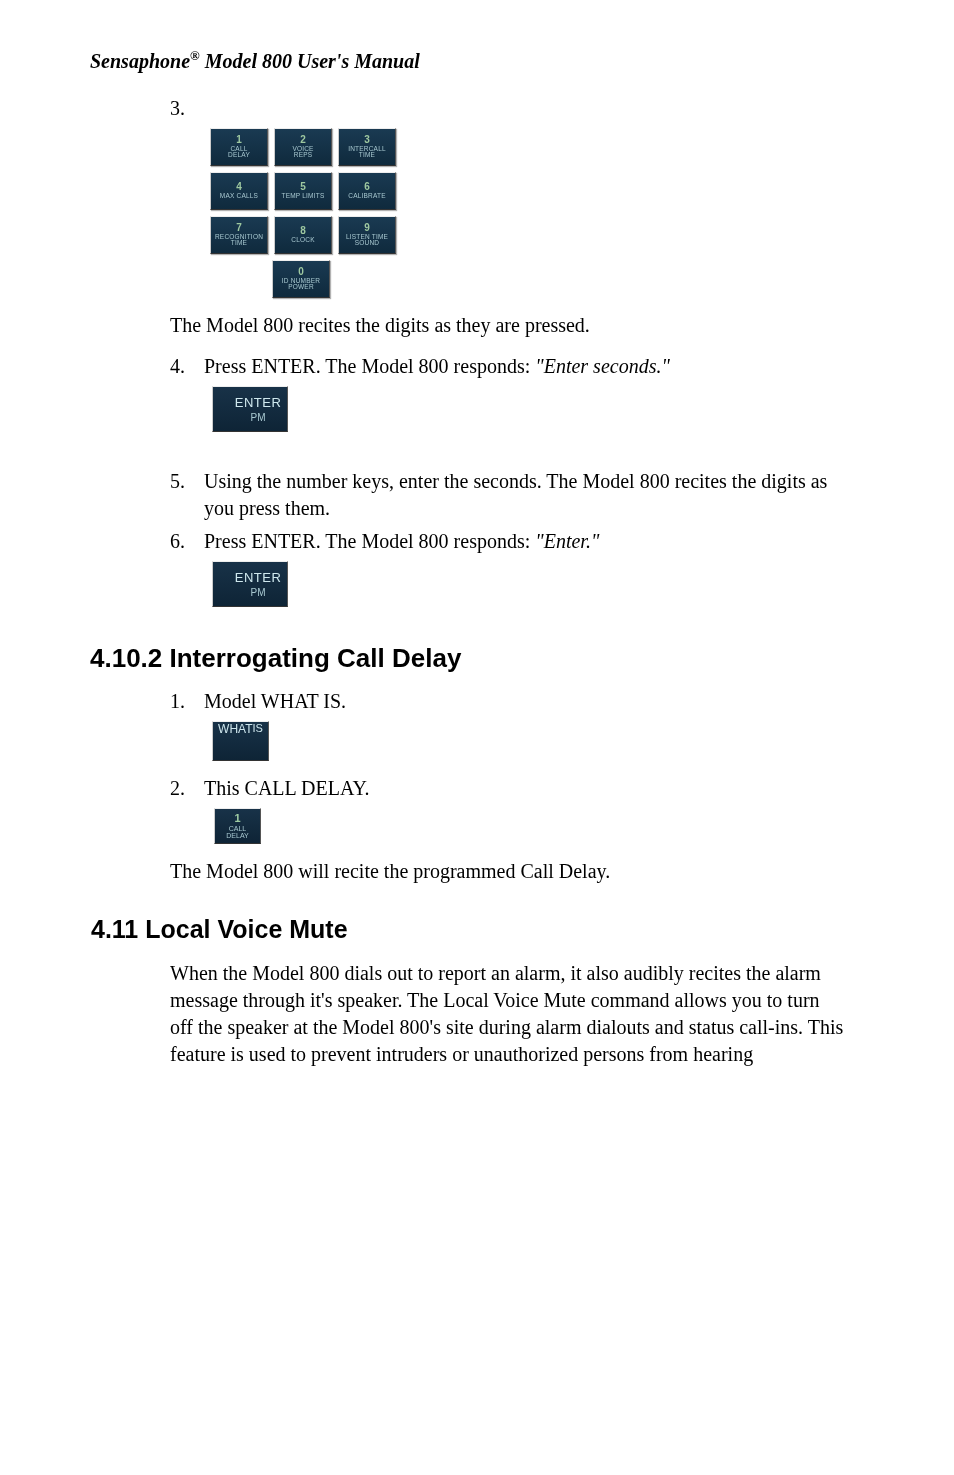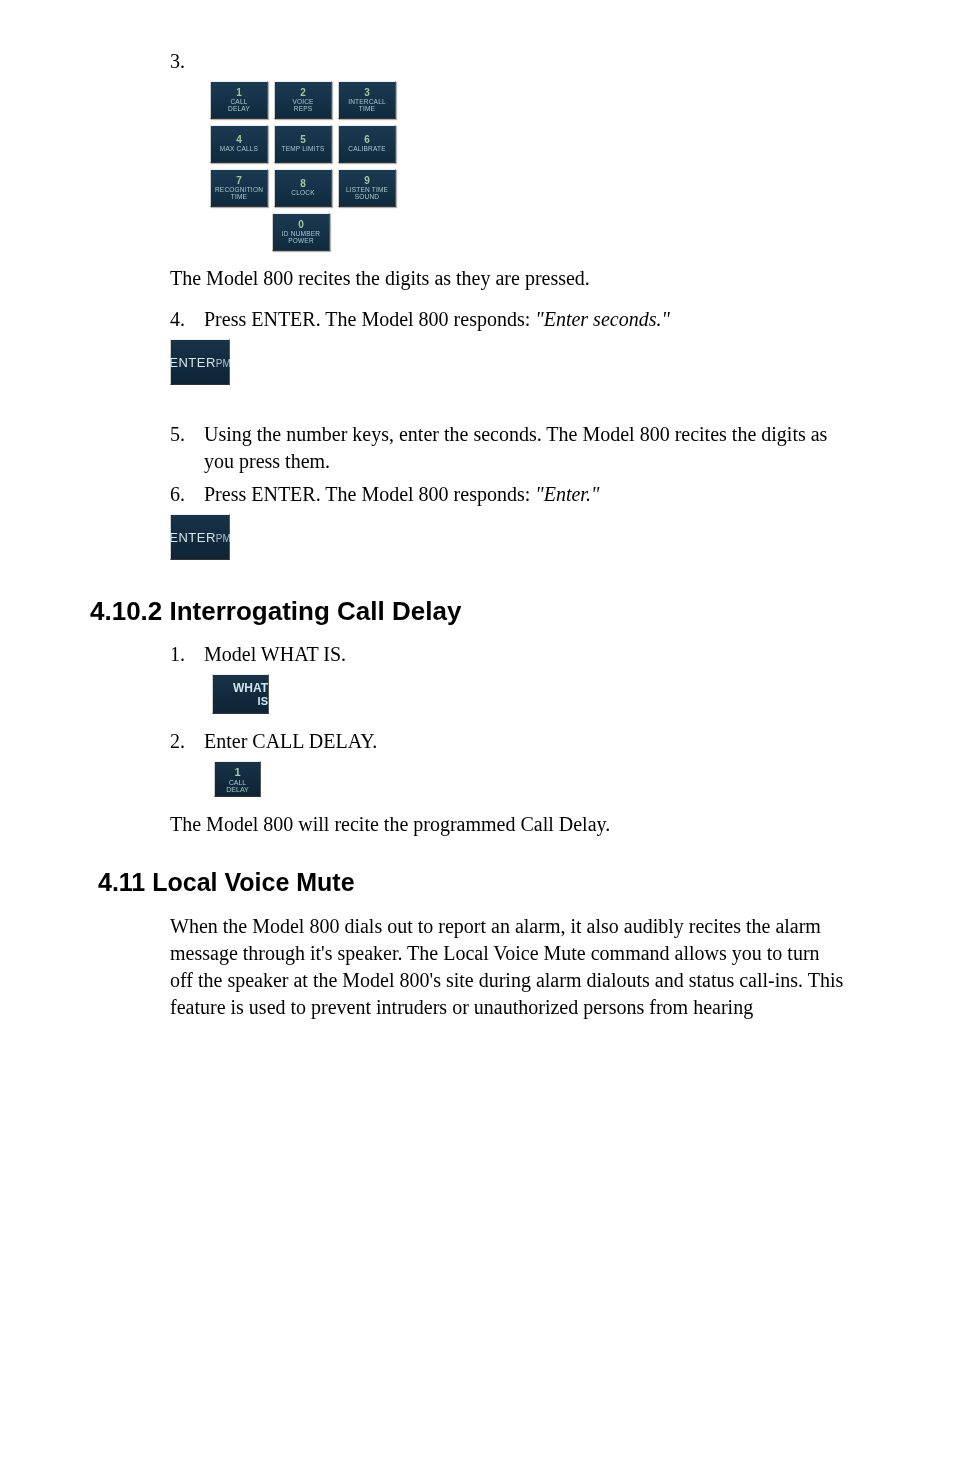--- a/index.html
+++ b/index.html
@@ -51,21 +51,21 @@
     font-weight: bold;
     font-size: 26px;
     margin-top: 36px;
     margin-bottom: 14px;
   }
   .h2.top {
     margin-left: 0px;
   }
   .h2.main {
     font-size: 25px;
-    margin-left: 8px;
+    margin-left: 1px;
     margin-top: 30px;
   }
   .keypad {
     margin-left: 40px;
     margin-top: 6px;
     margin-bottom: 14px;
   }
   .keypad-row {
     display: flex;
     gap: 6px;
@@ -106,25 +106,27 @@
     height: 44px;
     background: linear-gradient(to bottom, #183248, #0e2436);
     border: 1px solid #888;
     border-top-color: #eee;
     border-left-color: #ccc;
     border-right-color: #555;
     border-bottom-color: #333;
     color: #cfe8ee;
     font-family: Arial, Helvetica, sans-serif;
     display: flex;
-    flex-direction: row;
+    flex-direction: column;
     align-items: center;
     justify-content: center;
+    margin-left: 42px;
     margin-top: 4px;
     margin-bottom: 18px;
+    padding-left: 16px;
   }
   .enter-key .t1 {
     font-size: 13px;
     letter-spacing: 0.5px;
   }
   .enter-key .t2 {
     font-size: 10px;
     margin-top: 2px;
     color: #a8c8d0;
   }
@@ -133,27 +135,26 @@
     height: 38px;
     background: linear-gradient(to bottom, #183248, #0e2436);
     border: 1px solid #888;
     border-top-color: #eee;
     border-left-color: #ccc;
     border-right-color: #555;
     border-bottom-color: #333;
     color: #cde5ec;
     font-family: Arial, Helvetica, sans-serif;
     display: flex;
-    flex-direction: column;
-    align-items: flex-end;
+    flex-direction: row;
+    align-items: flex-start;
     justify-content: center;
     margin-left: 42px;
     margin-top: 4px;
     margin-bottom: 14px;
-    font-weight: bold;
   }
   .what-key .t1 {
     font-size: 12px;
   }
   .what-key .t2 {
     font-size: 11px;
   }
   .small-key {
     width: 45px;
     height: 34px;
@@ -191,20 +192,23 @@
   }
   .gap {
     height: 18px;
   }
 </style>
 </head>
 <body>
 
 <div class="page">
 
+  <div class="header">
+    <span>Sensaphone</span><span class="reg">®</span><span> Model 800 User's Manual</span>
+  </div>
 
   <div class="body-text">
 
     <div class="ol-item">
       <div class="ol-num">3.</div>
     </div>
 
     <div class="keypad">
       <div class="keypad-row">
         <div class="key">
@@ -308,21 +312,21 @@
       <div>Model WHAT IS.</div>
     </div>
 
     <div class="what-key">
       <div class="t1">WHAT</div>
       <div class="t2">IS</div>
     </div>
 
     <div class="ol-item">
       <div class="ol-num">2.</div>
-      <div>Enter CALL DELAY.</div>
+      <div>This CALL DELAY.</div>
     </div>
 
     <div class="small-key">
       <div class="num">1</div>
       <div class="lbl" style="white-space:pre">CALL
 DELAY</div>
     </div>
 
     <div class="plain">The Model 800 will recite the programmed Call Delay.</div>
   </div>

